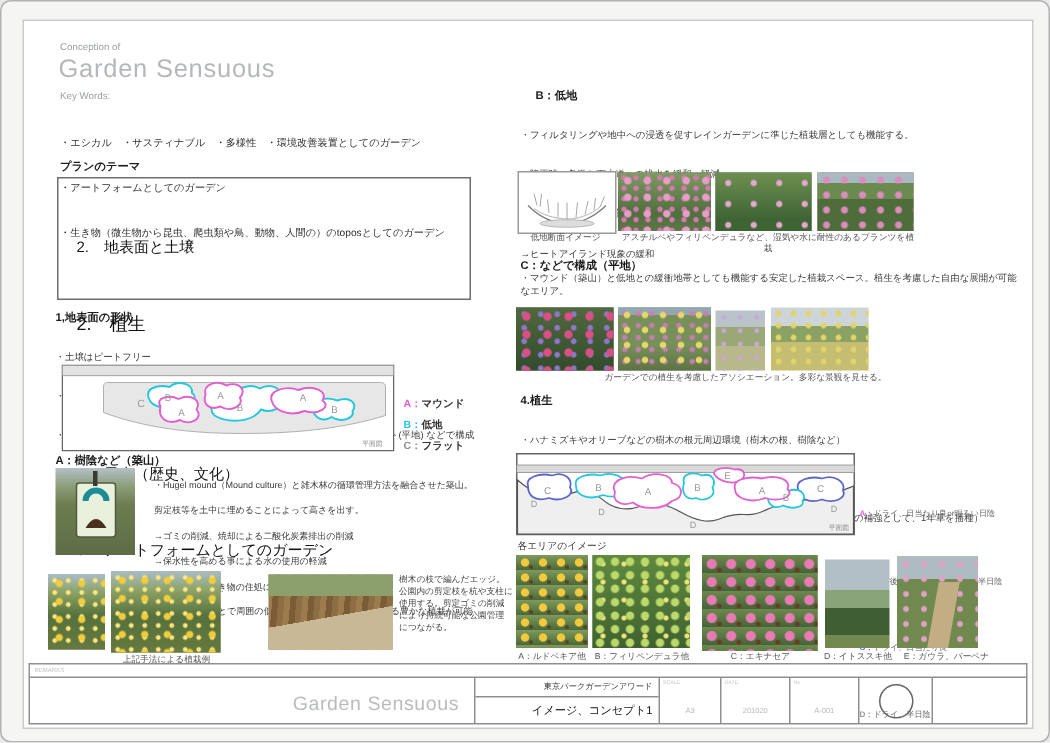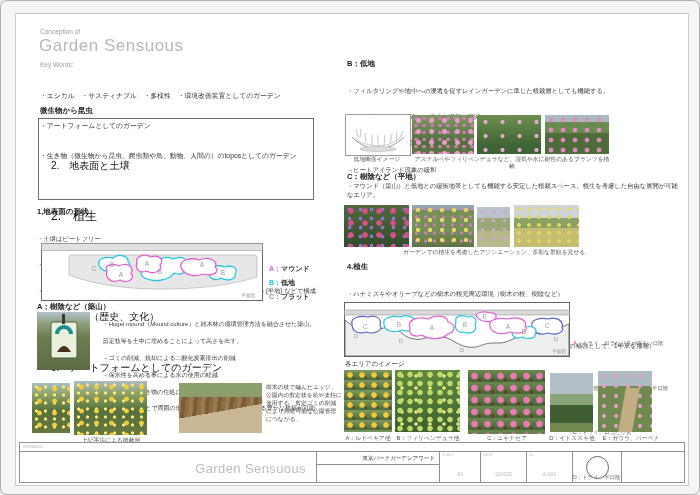--- a/index.html
+++ b/index.html
@@ -49,21 +49,21 @@
  <div class="page">
 
   <div class="t gray" style="left:24px;top:14px;font-size:6.5px;">Conception of</div>
   <div class="t" style="left:23px;top:22px;font-size:17px;color:#b5b8ba;letter-spacing:.5px;">Garden Sensuous</div>
   <div class="t gray" style="left:24px;top:47px;font-size:6.5px;">Key Words:</div>
   <div class="t b" style="left:24px;top:57px;width:300px;line-height:10px;font-size:6.8px;color:#2f2f2f;">
     <div>・エシカル　・サスティナブル　・多様性　・環境改善装置としてのガーデン</div>
     <div>・アートフォームとしてのガーデン</div>
     <div>・生き物（微生物から昆虫、爬虫類や鳥、動物、人間の）のtoposとしてのガーデン</div>
   </div>
-  <div class="t h" style="left:24px;top:92px;">微生物から昆虫</div>
+  <div class="t h" style="left:24px;top:92px;">プランのテーマ</div>
   <div class="t" style="left:22px;top:104px;width:262px;height:76px;border:1px solid #6e6e6e;padding:4px 0 0 12px;">
     <div style="font-size:10px;color:#111;line-height:14.4px;">2.　地表面と土壌</div>
     <div style="font-size:12px;color:#111;line-height:14.4px;">2.　植生</div>
     <div style="font-size:10px;color:#111;line-height:14.4px;">3.　生き物たちのTopos</div>
     <div style="font-size:10px;color:#111;line-height:14.4px;">4.　風土（歴史、文化）</div>
     <div style="font-size:10px;color:#111;line-height:14.4px;">5.　アートフォームとしてのガーデン</div>
   </div>
 
   <div class="t h" style="left:21px;top:193px;">1,地表面の形状</div>
   <div class="t b" style="left:21px;top:203px;width:305px;">
@@ -112,21 +112,21 @@
     <span>→保水性を高める事による水の使用の軽減</span><br>
     <span>→微生物など生き物の住処になる</span><br>
     <span>→高さを出すことで周囲の低地に水が集まり、植生の異なる豊かな植栽が可能</span>
   </div>
   <div class="photo ph-sunfl" style="left:16px;top:369px;width:38px;height:50px;"></div>
   <div class="photo ph-sunfl" style="left:58px;top:367px;width:73px;height:54px;"></div>
   <div class="t cap" style="left:52px;top:423px;width:86px;">上記手法による植栽例</div>
   <div class="photo ph-woven" style="left:163px;top:369px;width:83px;height:50px;"></div>
   <div class="t" style="left:250px;top:369px;width:76px;font-size:5.8px;line-height:8px;color:#444;">樹木の枝で編んだエッジ。公園内の剪定枝を杭や支柱に使用する。剪定ゴミの削減により持続可能な公園管理につながる。</div>
 
-  <div class="t h" style="left:331px;top:45px;">B：低地</div>
+  <div class="t h" style="left:341px;top:45px;">B：低地</div>
   <div class="t b" style="left:331px;top:55px;width:330px;">
     <div>・フィルタリングや地中への浸透を促すレインガーデンに準じた植栽層としても機能する。</div>
     <div>→降雨時の急激な下水道への排水を緩和、軽減</div>
     <div>→植栽や土壌による水質浄化</div>
     <div>→ヒートアイランド現象の緩和</div>
   </div>
   <div class="photo ph-sketch" style="left:329px;top:100px;width:64px;height:40px;">
     <svg width="64" height="40" viewBox="0 0 64 40">
       <path d="M6,22 C16,32 26,34 32,34 C40,34 50,30 58,22" fill="none" stroke="#777" stroke-width="0.8"></path>
       <path d="M10,24 C18,30 28,31 32,31 C40,31 48,28 54,23" fill="none" stroke="#aaa" stroke-width="0.6"></path>
@@ -135,21 +135,21 @@
       </g>
       <ellipse cx="32" cy="34" rx="18" ry="2.5" fill="#ddd" stroke="#999" stroke-width="0.4"></ellipse>
     </svg>
   </div>
   <div class="photo ph-pink" style="left:396px;top:101px;width:62px;height:39px;"></div>
   <div class="photo ph-lush" style="left:461px;top:101px;width:64px;height:39px;"></div>
   <div class="photo ph-hedgepink" style="left:529px;top:101px;width:64px;height:39px;"></div>
   <div class="t cap" style="left:329px;top:142px;width:64px;">低地断面イメージ</div>
   <div class="t cap" style="left:396px;top:142px;width:200px;">アスチルベやフィリペンデュラなど、湿気や水に耐性のあるプランツを植栽</div>
 
-  <div class="t h" style="left:331px;top:158px;">C：樹陰など（平地）</div>
+  <div class="t h" style="left:331px;top:158px;">C：などで構成（平地）</div>
   <div class="t b" style="left:331px;top:168px;width:332px;">・マウンド（築山）と低地との緩衝地帯としても機能する安定した植栽スペース。植生を考慮した自由な展開が可能なエリア。</div>
   <div class="photo ph-darkpink" style="left:328px;top:191px;width:65px;height:42px;"></div>
   <div class="photo ph-meadow" style="left:396px;top:191px;width:62px;height:42px;"></div>
   <div class="photo ph-grass" style="left:461px;top:193px;width:33px;height:40px;"></div>
   <div class="photo ph-field" style="left:498px;top:191px;width:65px;height:42px;"></div>
   <div class="t cap" style="left:361px;top:235px;width:240px;">ガーデンでの植生を考慮したアソシエーション。多彩な景観を見せる。</div>
 
   <div class="t h" style="left:331px;top:248px;">4.植生</div>
   <div class="t b" style="left:331px;top:258px;width:332px;">
     <div>・ハナミズキやオリーブなどの樹木の根元周辺環境（樹木の根、樹陰など）</div>
@@ -205,20 +205,21 @@
   <div class="t cap" style="left:584px;top:421px;width:62px;">E：ガウラ、バーベナ</div>
 
   <div class="tb">
     <div class="tb-row1">REMARKS</div>
     <div class="tb-row2">
       <div class="tb-cell" style="flex:1;">
         <div style="position:absolute;right:10px;bottom:6px;font-size:13px;color:#b9bcbe;letter-spacing:.4px;">Garden Sensuous</div>
       </div>
       <div class="tb-cell" style="width:122px;">
         <div style="height:12px;border-bottom:1px solid #8f8f8f;font-size:5.5px;color:#333;text-align:right;padding-right:4px;line-height:12px;">東京パークガーデンアワード</div>
+        <div style="font-size:7.5px;color:#111;text-align:right;padding:4px 4px 0 0;">イメージ、コンセプト1</div>
       </div>
       <div class="tb-cell" style="width:40px;">
         <div class="tinyhdr">SCALE</div>
         <div class="tb-val">A3</div>
       </div>
       <div class="tb-cell" style="width:45px;">
         <div class="tinyhdr">DATE</div>
         <div class="tb-val">201020</div>
       </div>
       <div class="tb-cell" style="width:45px;">

